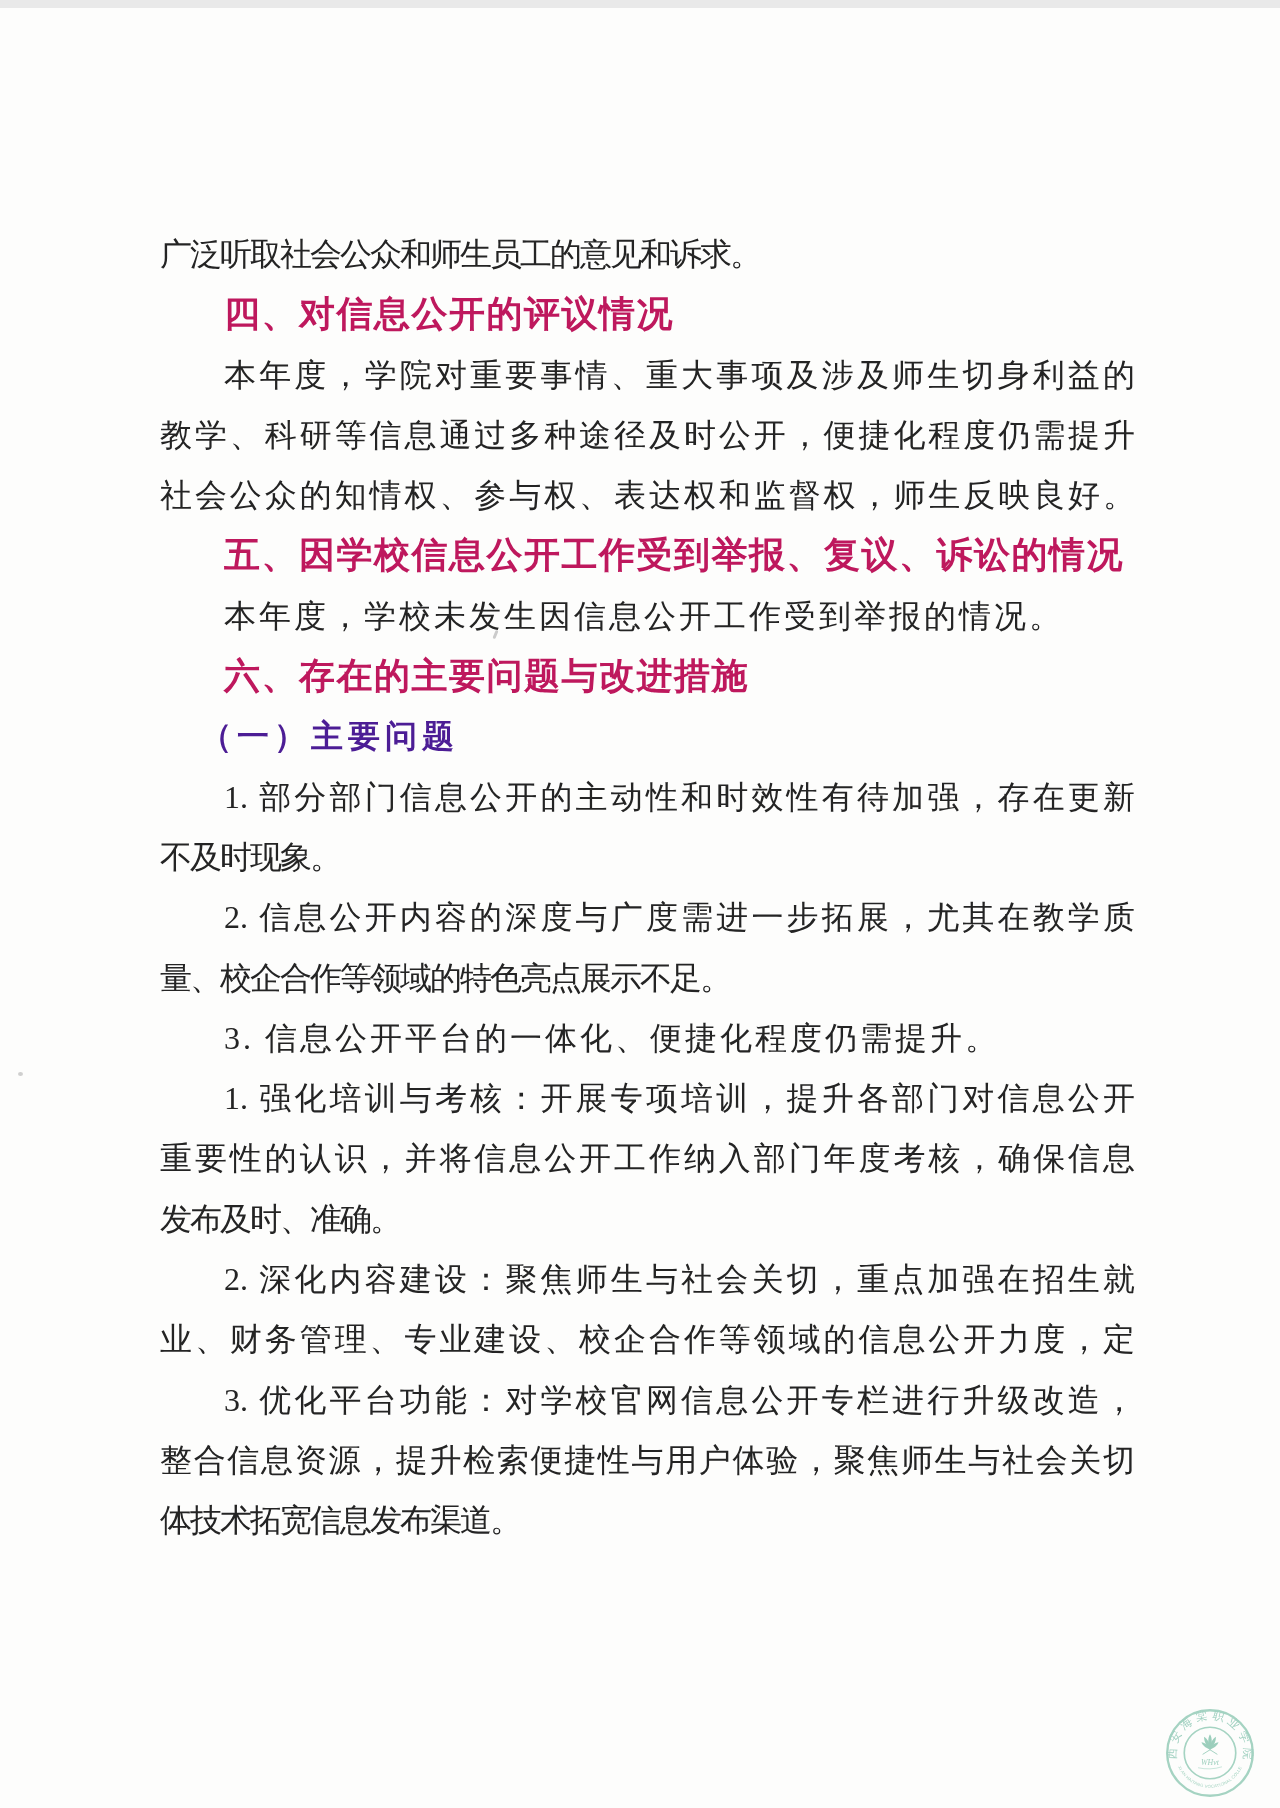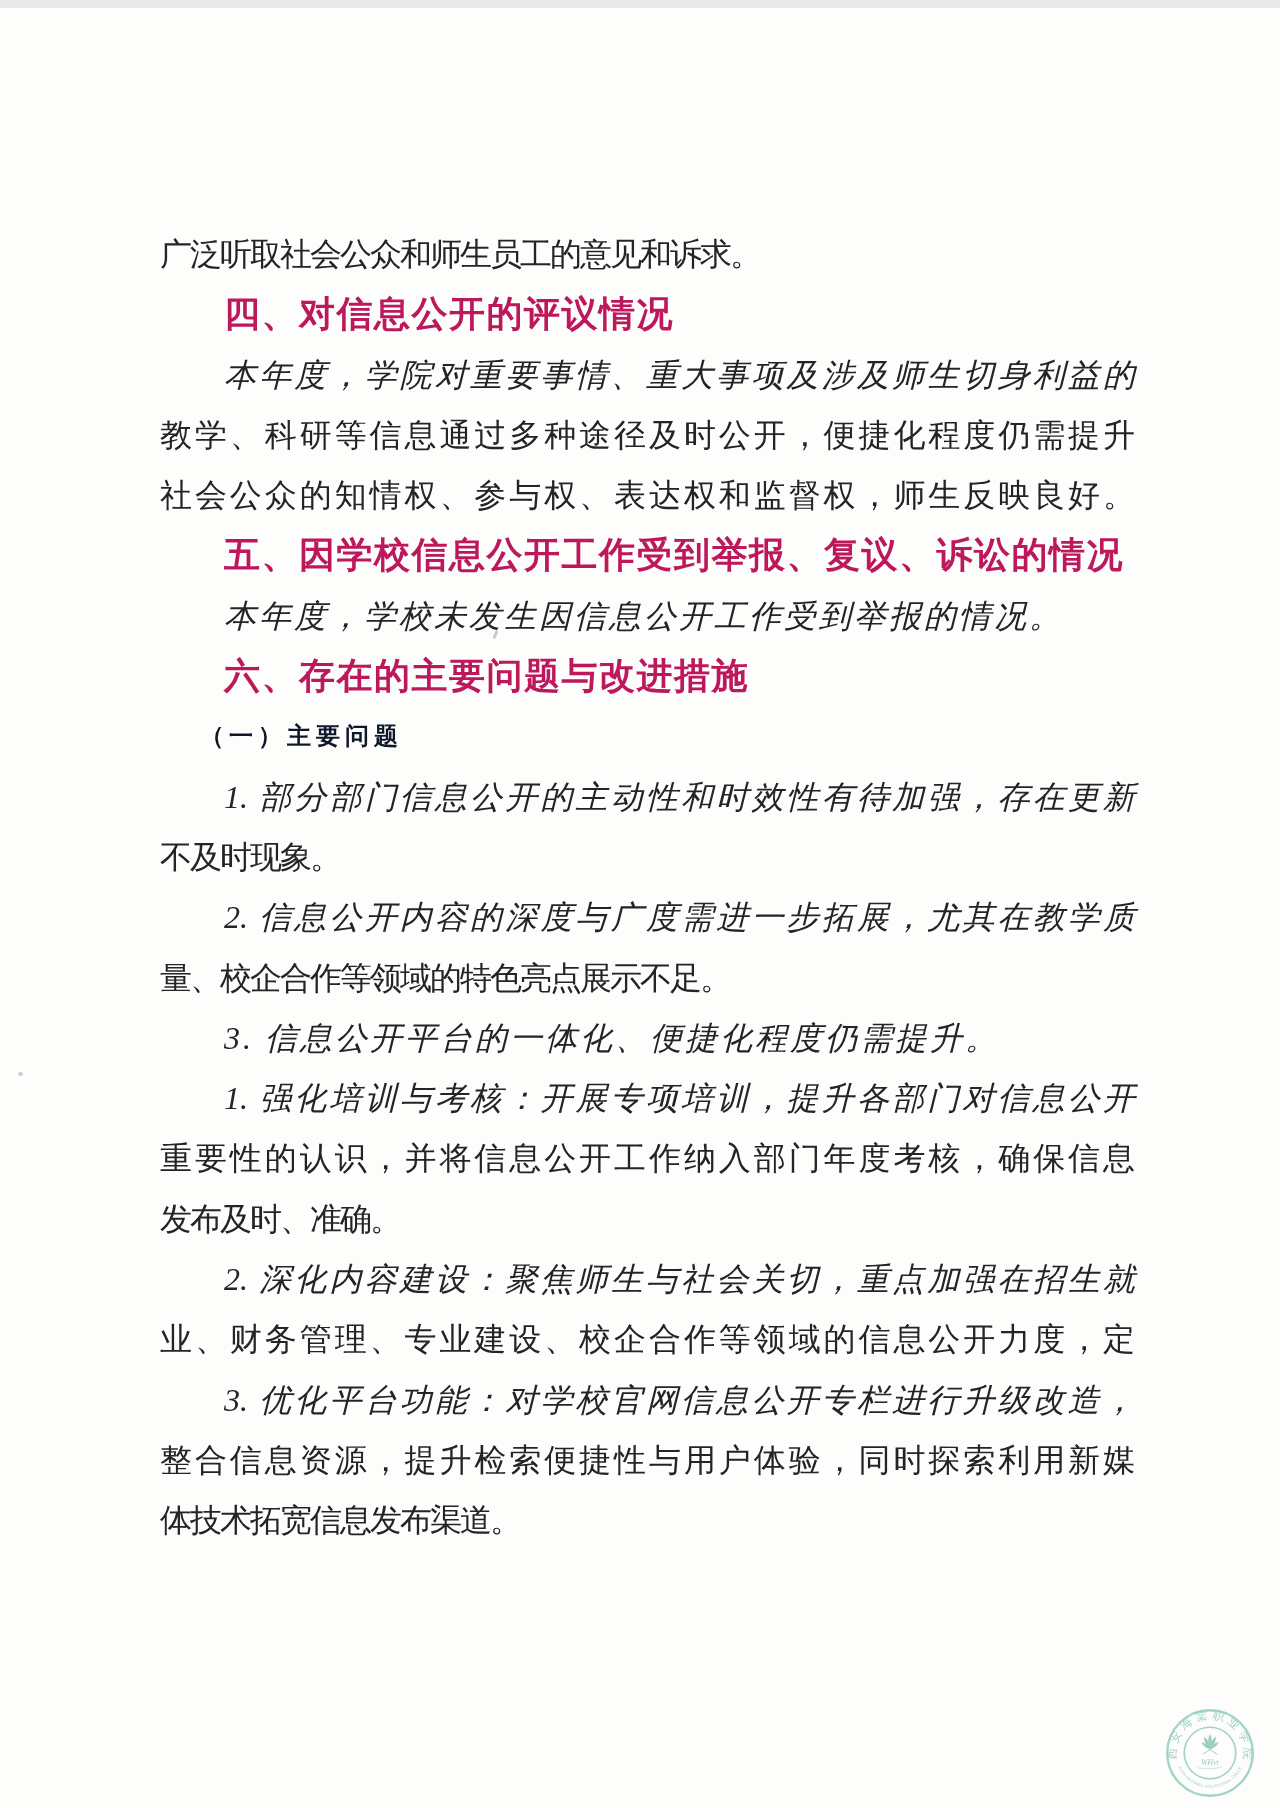--- a/index.html
+++ b/index.html
@@ -24,41 +24,41 @@
     color:#242424;
   }
   
   .jfull{
     white-space:normal;
     text-align:justify;
     text-align-last:justify;
     text-justify:inter-character;
   }
   
-  .ind{ text-indent:64px;font-style:italic; }
+  .ind{ text-indent:64px; }
   
   .cont{ letter-spacing:-2px; }
   
   .sp2{ letter-spacing:3px; }
   
   .head{
     font-family:"Liberation Sans", sans-serif;
     font-weight:700;
     font-size:36px;
     letter-spacing:1.5px;
     text-indent:64px;
     color:#be185d;
   }
   
   .khead{
     font-weight:700;
-    font-size:24px;
+    font-size:32px;
     letter-spacing:5px;
     text-indent:40px;
-    color:#0f172a;
+    color:#4c1d95;
   }
   .seal{
     position:absolute;
     left:1164px;top:1699px;
     width:92px;height:92px;
     opacity:.9;
   }
   .bottom-strip{
     position:absolute;
     left:0;right:0;bottom:0;height:4px;
@@ -97,21 +97,21 @@
       <div class="ln cont">不及时现象。</div>
       <div class="ln jfull ind">2. 信息公开内容的深度与广度需进一步拓展，尤其在教学质</div>
       <div class="ln cont">量、校企合作等领域的特色亮点展示不足。</div>
       <div class="ln ind sp2">3. 信息公开平台的一体化、便捷化程度仍需提升。</div>
       <div class="ln jfull ind">1. 强化培训与考核：开展专项培训，提升各部门对信息公开</div>
       <div class="ln jfull">重要性的认识，并将信息公开工作纳入部门年度考核，确保信息</div>
       <div class="ln cont">发布及时、准确。</div>
       <div class="ln jfull ind">2. 深化内容建设：聚焦师生与社会关切，重点加强在招生就</div>
       <div class="ln jfull">业、财务管理、专业建设、校企合作等领域的信息公开力度，定</div>
       <div class="ln jfull ind">3. 优化平台功能：对学校官网信息公开专栏进行升级改造，</div>
-      <div class="ln jfull">整合信息资源，提升检索便捷性与用户体验，同时探索利用新媒</div>
+      <div class="ln jfull">整合信息资源，提升检索便捷性与用户体验，聚焦师生与社会关切</div>
       <div class="ln cont">体技术拓宽信息发布渠道。</div>
     </div>
 
   <svg class="seal" viewBox="0 0 100 100" aria-hidden="true">
     <g fill="none" stroke="#9ccfbc">
       <circle cx="50" cy="50" r="46.5" stroke-width="2.6"></circle>
       <circle cx="50" cy="50" r="28" stroke-width="1.8"></circle>
     </g>
     <path id="arcTop" d="M 14.6 60.8 A 37 37 0 1 1 85.4 60.8" fill="none"></path>
     <path id="arcBot" d="M 14.8 64.2 A 38 38 0 0 0 85.2 64.2" fill="none"></path>

